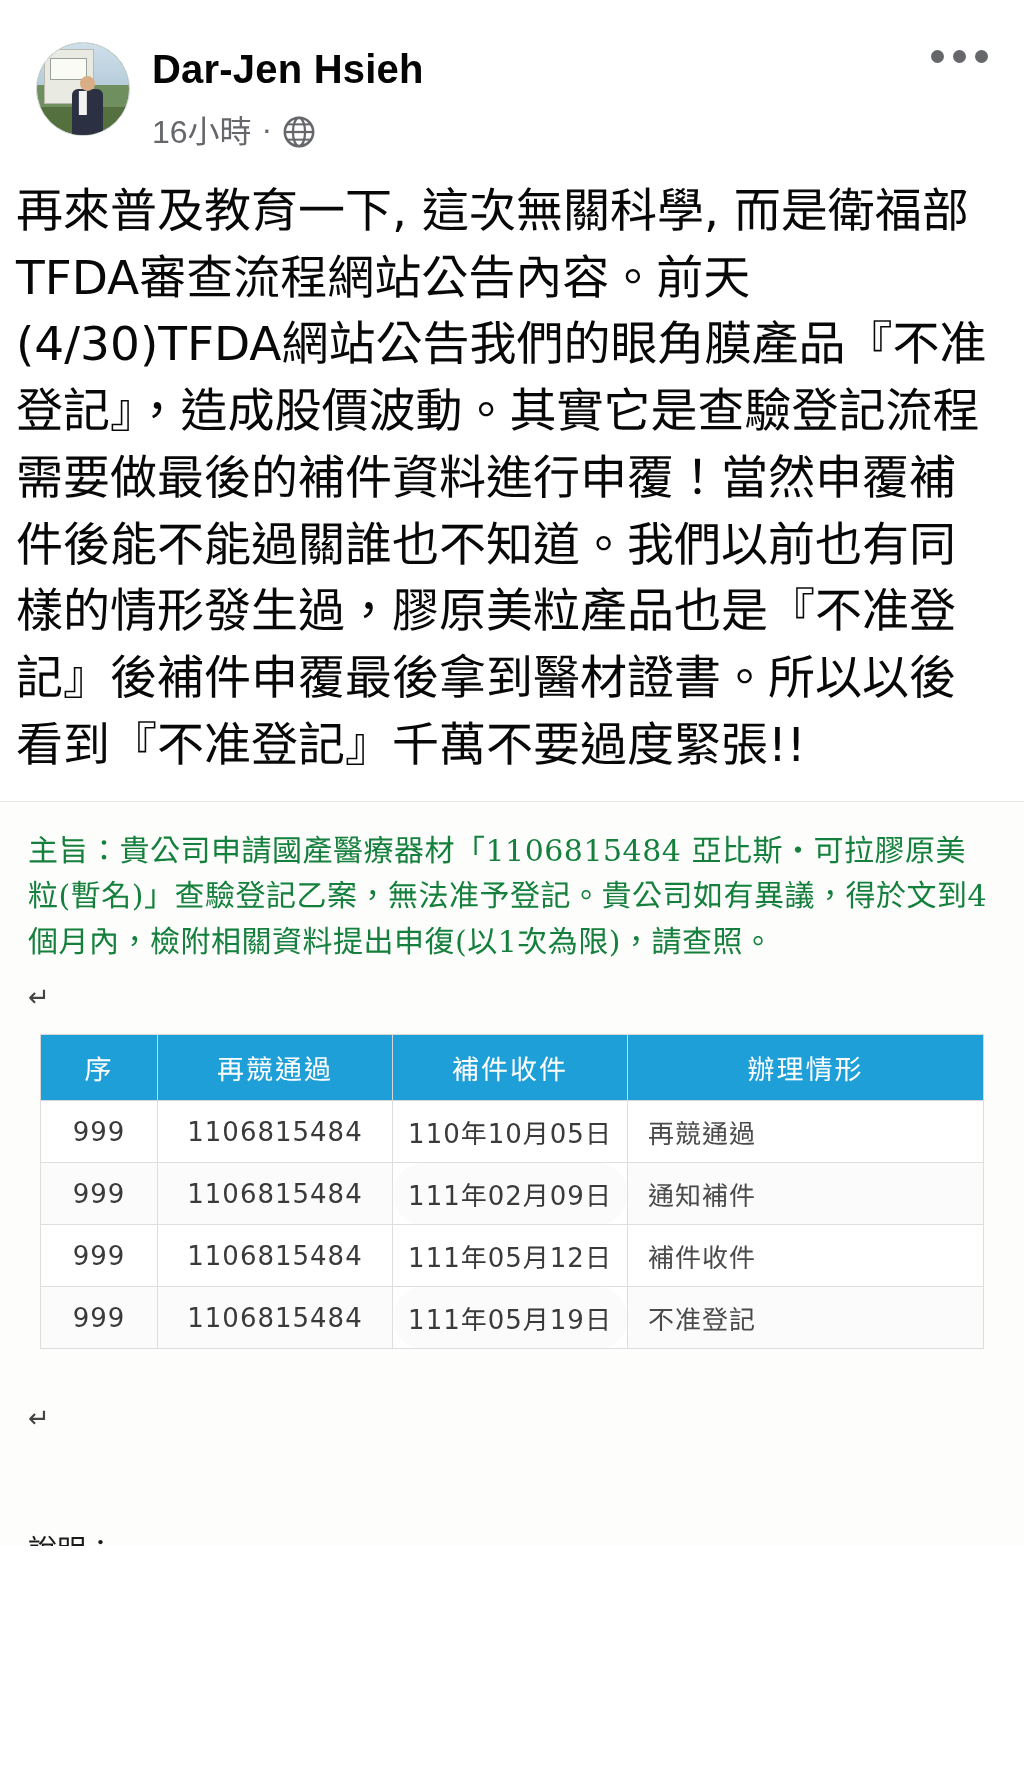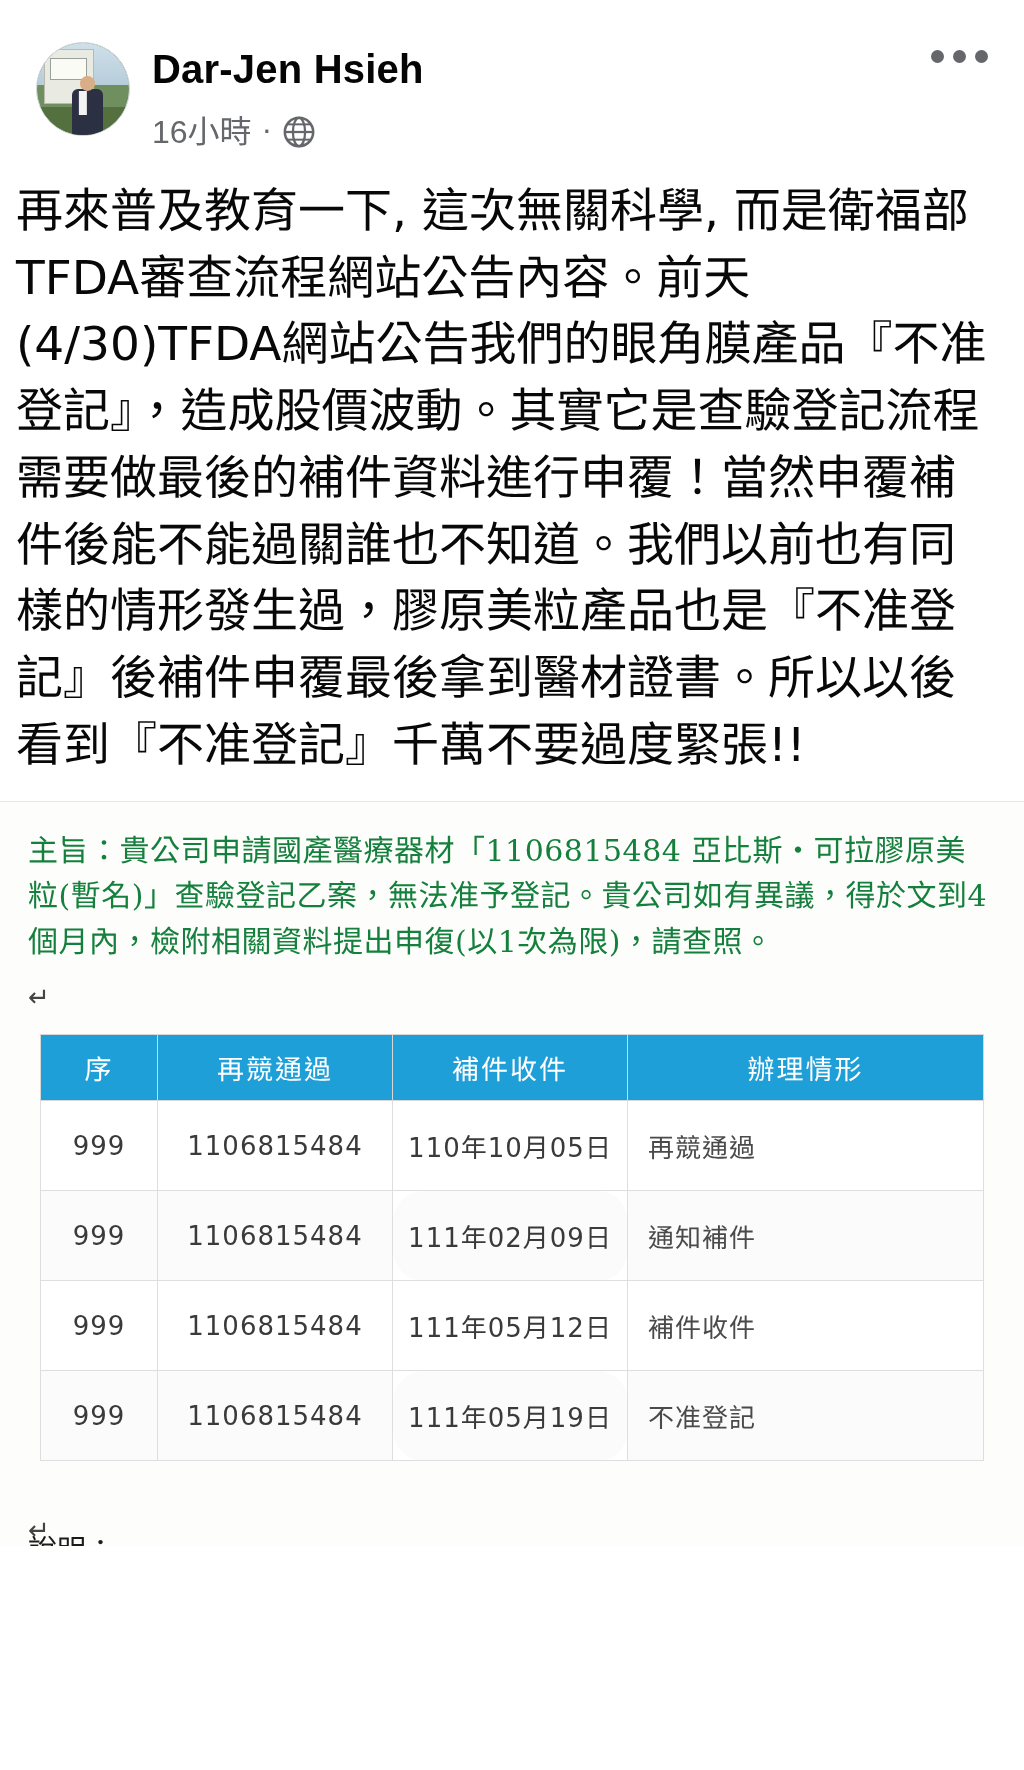--- a/index.html
+++ b/index.html
@@ -189,21 +189,21 @@
     background: #1f9fd8;
     color: #ffffff;
     font-weight: normal;
     padding: 13px 6px;
     border: 1px solid #d7d7d7;
     letter-spacing: 2px;
     font-size: 27px;
   }
   table.doc-table tbody td {
     border: 1px solid #dedede;
-    padding: 26px 10px;
+    padding: 12px 10px;
     color: #3a3a3a;
     background: #fbfbfb;
     text-align: center;
     letter-spacing: 1px;
   }
   table.doc-table tbody tr:nth-child(odd) td {
     background: #ffffff;
   }
   table.doc-table tbody td.c-status {
     text-align: left;

